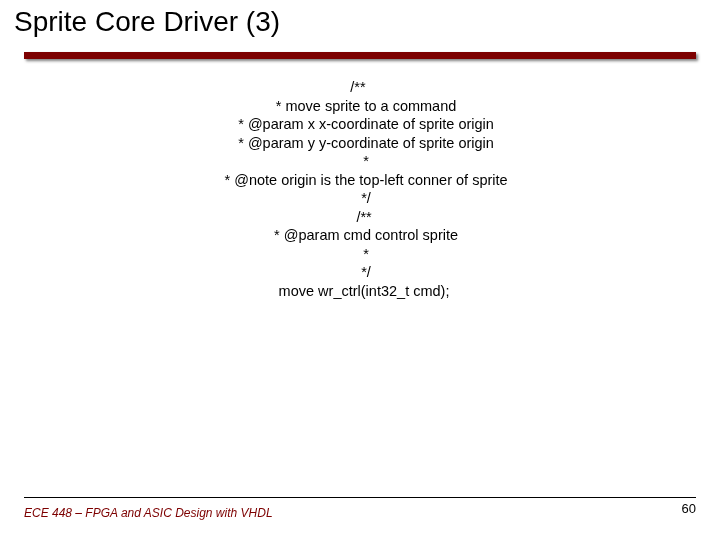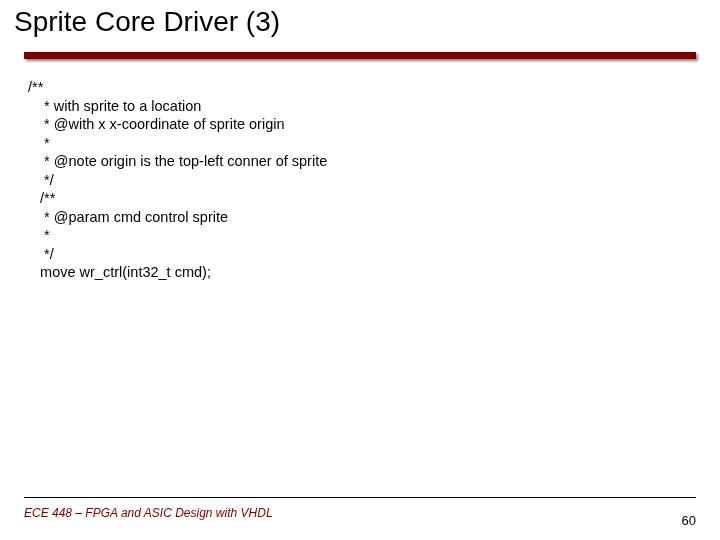--- a/index.html
+++ b/index.html
@@ -10,20 +10,21 @@
     background: #ffffff;
     font-family: Arial, Helvetica, sans-serif;
     color: #000;
     overflow: hidden;
   }
   .slide {
     position: relative;
     width: 720px;
     height: 540px;
     box-sizing: border-box;
+    text-align: center;
   }
   .title {
     position: absolute;
     left: 14px;
     top: 6px;
     font-size: 28px;
     font-weight: 400;
     color: #000;
   }
   .accent-bar {
@@ -59,36 +60,37 @@
     position: absolute;
     left: 24px;
     bottom: 20px;
     font-size: 12px;
     font-style: italic;
     color: #7d0000;
   }
   .footer-right {
     position: absolute;
     right: 24px;
-    bottom: 12px;
+    bottom: 24px;
     font-size: 13px;
     color: #000;
   }
 </style>
 </head>
 <body>
 
 <div class="slide">
   <div class="title">Sprite Core Driver (3)</div>
   <div class="accent-bar"></div>
 
   <div class="body">
     <div class="line">/**</div>
-    <div class="line">    * with sprite to a location</div>
-    <div class="line">    * @with x x-coordinate of sprite origin</div>
+    <div class="line">    * move sprite to a command</div>
+    <div class="line">    * @param x x-coordinate of sprite origin</div>
+    <div class="line">    * @param y y-coordinate of sprite origin</div>
     <div class="line">    *</div>
     <div class="line">    * @note origin is the top-left conner of sprite</div>
     <div class="line">    */</div>
     <div class="line"></div>
     <div class="line">   /**</div>
     <div class="line">    * @param cmd control sprite</div>
     <div class="line">    *</div>
     <div class="line">    */</div>
     <div class="line">   move wr_ctrl(int32_t cmd);</div>
   </div>

